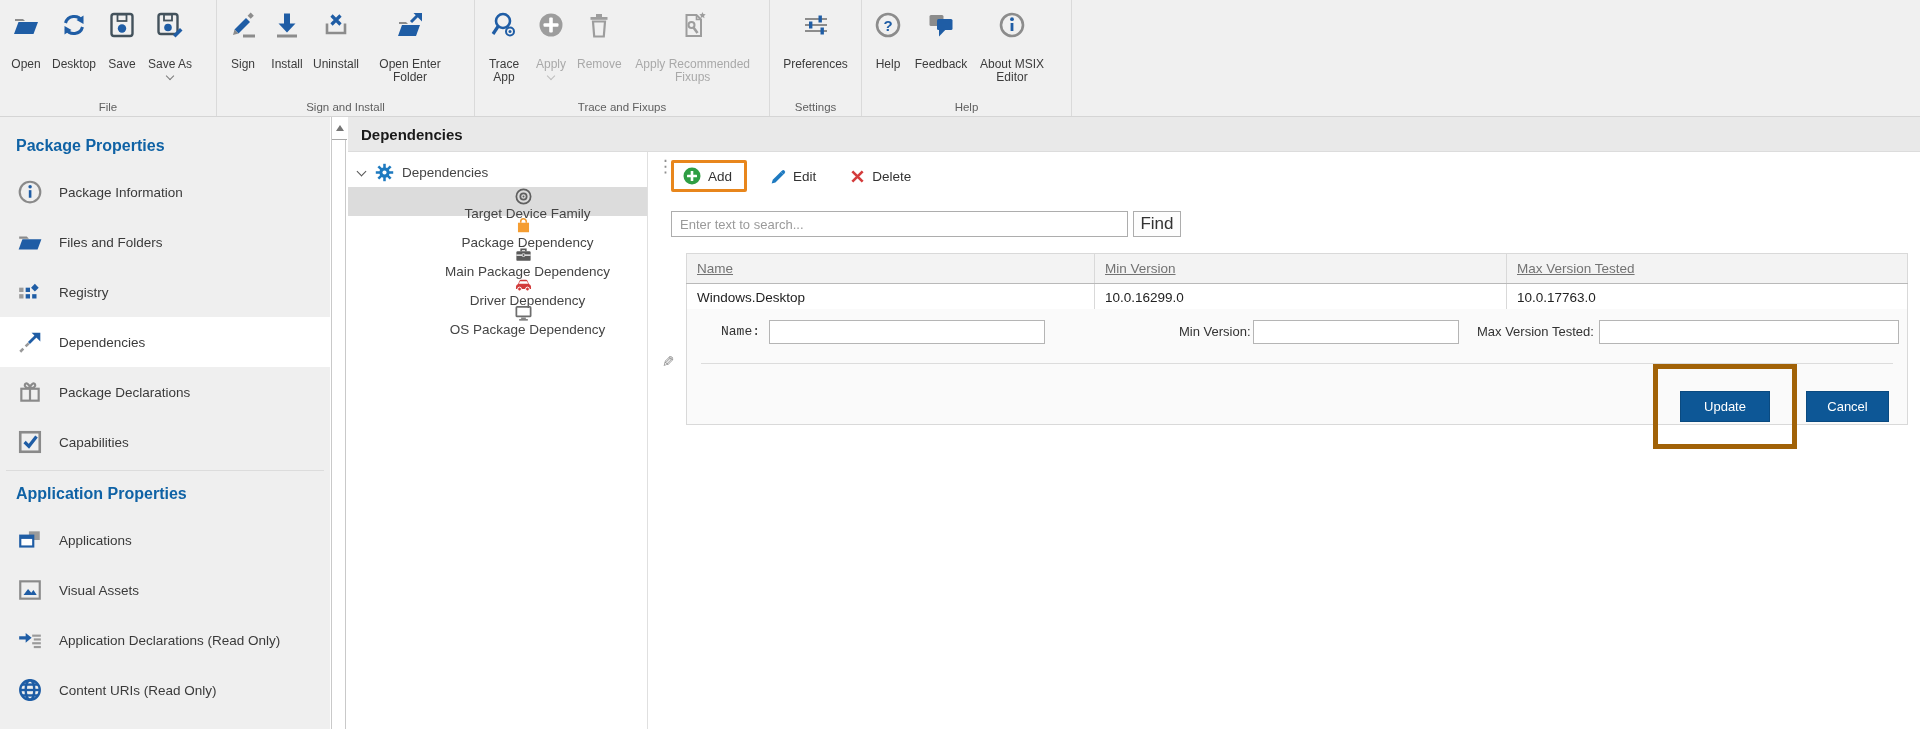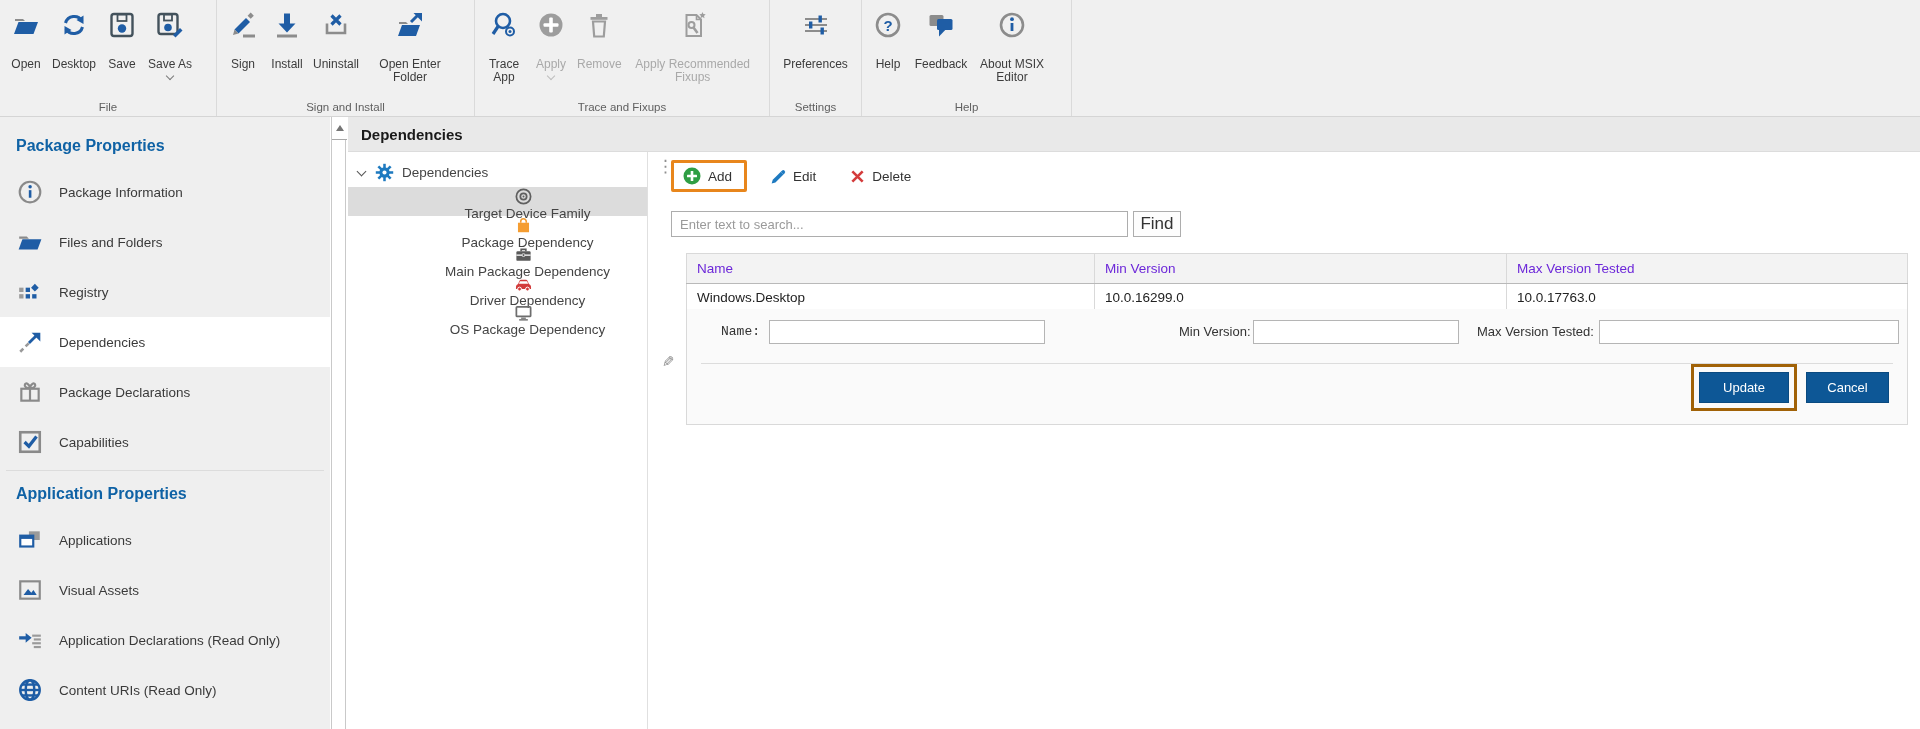--- a/index.html
+++ b/index.html
@@ -68,38 +68,38 @@
   .findbtn { width:48px; height:26px; margin-left:5px; background:#fdfdfd; border:1px solid #adadad;
              font-size:17px; color:#333; font-family:"Liberation Sans",sans-serif; cursor:pointer; }
   
   .gutter { position:absolute; left:3px; top:101px; width:34px; height:272px; }
   .pencil-ind { position:absolute; left:10px; top:100px; color:#8a8a8a; font-size:15px; transform:scaleX(-1); }
   .grid { position:absolute; left:37px; top:101px; width:1222px; }
   .grow { display:grid; grid-template-columns:409px 412px 401px; }
   .gcell { height:29px; display:flex; align-items:center; padding-left:10px; font-size:13.5px;
            border-right:1px solid #d9d9d9; overflow:hidden; white-space:nowrap; }
   .ghead { background:#f3f3f3; border-top:1px solid #d9d9d9; border-bottom:1px solid #b9b9b9; }
-  .ghead .gcell { color:#6d28d9; }
+  .ghead .gcell { color:#737373;text-decoration:underline; }
   .gdata .gcell { color:#222; height:27px; border-bottom:1px solid #e3e3e3; }
   .grow .gcell:first-child { border-left:1px solid #d9d9d9; }
   
   .editpanel { position:absolute; left:37px; top:157px; width:1222px; height:116px;
                background:#fafafa; border:1px solid #d9d9d9; border-top:none; }
   .fieldrow { position:absolute; left:0; top:11px; width:100%; height:24px; font-size:13px; color:#333; }
   .flabel { position:absolute; top:4px; }
   .finput { position:absolute; top:0; height:24px; border:1px solid #b5b5b5; background:#fff;
             font-size:13px; padding:0 6px; font-family:"Liberation Sans",sans-serif; }
   .lbl-name { left:34px;font-family:Liberation Mono, monospace; } .in-name { left:82px; width:276px; }
   .lbl-min { left:492px; } .in-min { left:566px; width:206px; }
   .lbl-max { left:790px; } .in-max { left:912px; width:300px; }
   .fsep { position:absolute; left:14px; right:14px; top:54px; height:1px; background:#dcdcdc; }
   .btnrow { position:absolute; right:18px; top:55px; display:flex; align-items:center; }
   .bluebtn { width:90px; height:31px; background:#0d5796; color:#fff; border:1px solid #0a4a80;
              font-size:13px; font-family:"Liberation Sans",sans-serif; cursor:pointer; }
-  .annot-update { border:3px solid #a16207; padding:5px; margin-right:9px; }
+  .annot-update { border:5px solid #a16207; padding:22px; margin-right:9px; }
   .cancelbtn { width:83px; }
 </style>
 </head>
 <body>
 
 <div class="ribbon">
 
   <div class="rgroup" style="width:217px">
     <div class="rbuttons">
       <div class="rbtn">

